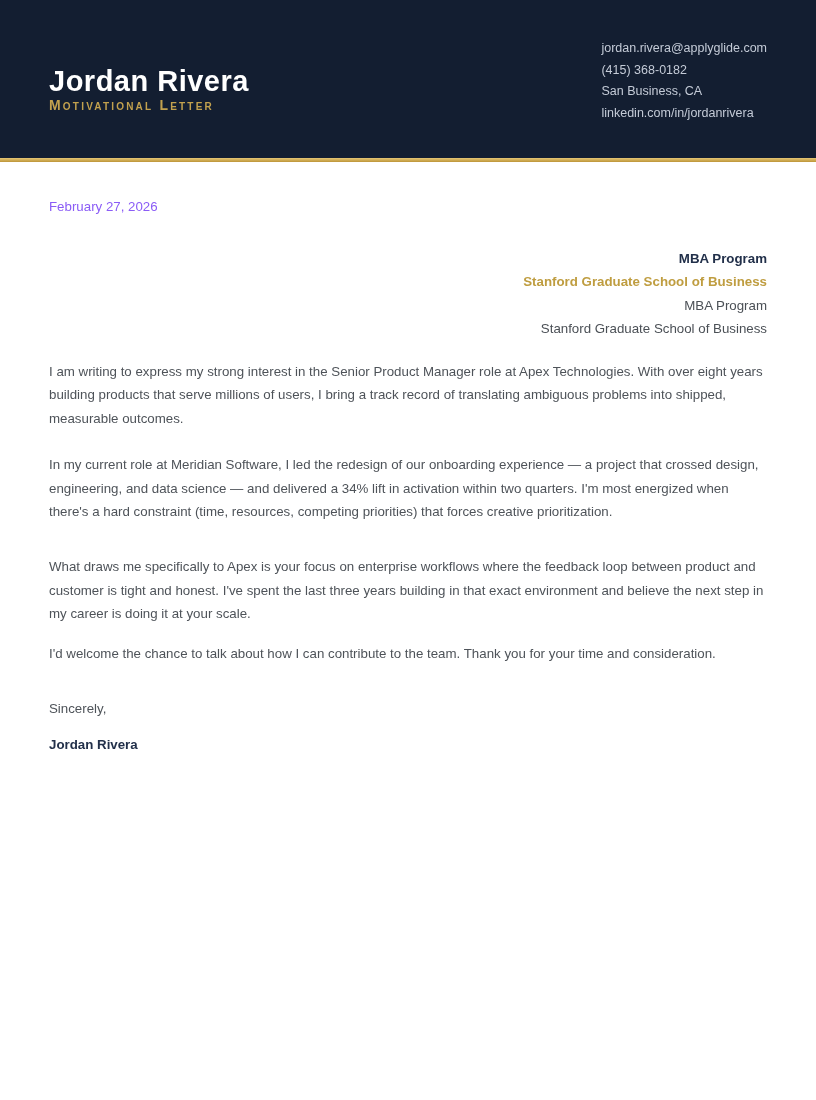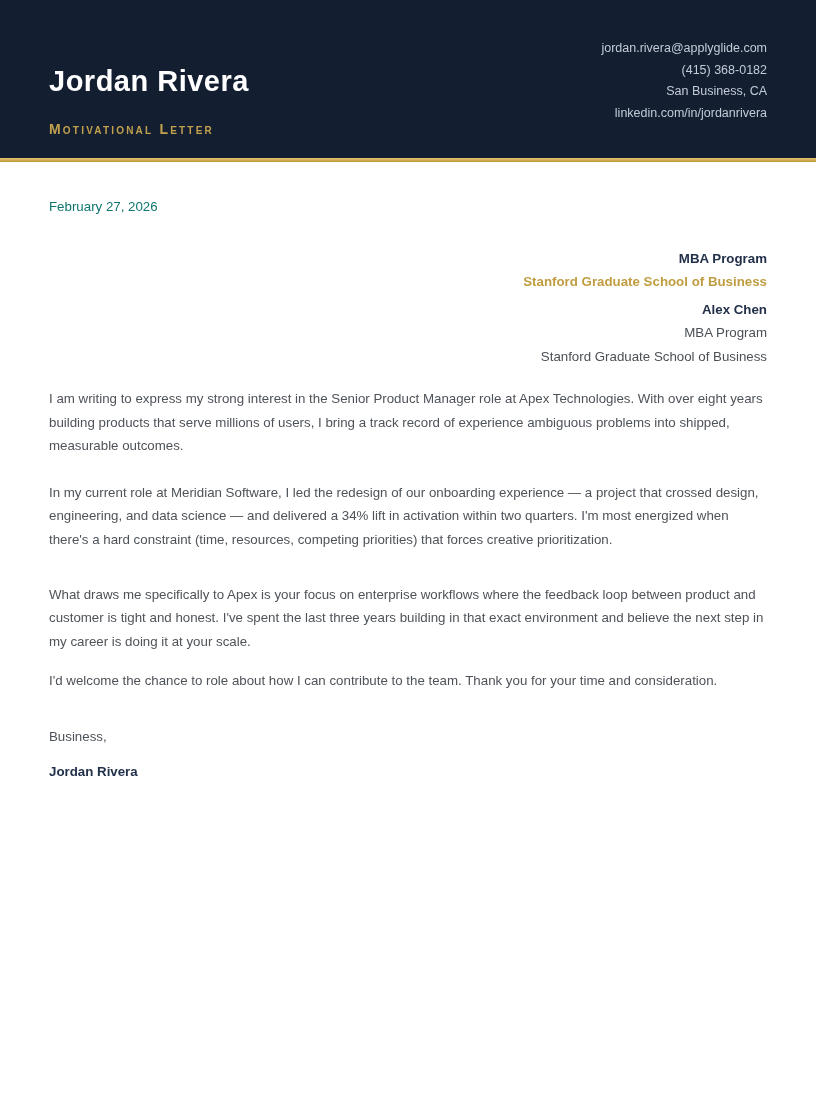--- a/index.html
+++ b/index.html
@@ -25,51 +25,50 @@
   .identity { margin-top: 66px; }
   .name {
     margin: 0;
     color: #ffffff;
     font-size: 29px;
     font-weight: 700;
     letter-spacing: 0.5px;
     line-height: 1.1;
   }
   .subtitle {
-    margin: 24px 0 0 0;
+    margin: 0 0 0 0;
     color: #c2a14e;
     font-size: 14px;
     font-weight: 600;
     font-variant: small-caps;
     letter-spacing: 2.2px;
     line-height: 1;
   }
   .contact {
     margin-top: 38px;
-    text-align: right;
     color: #c4cbd7;
     font-size: 12.5px;
     line-height: 21.5px;
   }
   .contact-line { display: block; }
 
   .accent-bar {
     height: 4px;
     background: linear-gradient(180deg, #e5c675 0%, #bd9537 100%);
   }
 
   
   .content {
     padding: 0 49px;
     font-size: 13.3px;
     color: #4e5359;
   }
   .date {
     margin: 33px 0 0 0;
-    color: #0f766e;
+    color: #8b5cf6;
     line-height: 23.5px;
   }
   .recipient { margin-top: 28px; }
   .recipient p { margin: 0; line-height: 23.5px; text-align: right; }
   .r-program { font-weight: 700; color: #22304a; }
   .r-school  { font-weight: 700; color: #bf9d40; }
   .r-name    { font-weight: 700; color: #22304a; margin-top: 4px !important; }
   .r-line    { color: #4b5056; }
 
   .salutation { margin: 24px 0 0 0; line-height: 23.5px; }
@@ -107,29 +106,28 @@
 
   <div class="accent-bar"></div>
 
   <main class="content">
 
     <p class="date">February 27, 2026</p>
 
     <div class="recipient">
       <p class="r-program">MBA Program</p>
       <p class="r-school">Stanford Graduate School of Business</p>
-      <p class="r-name">Alex Chen</p>
       <p class="r-line">MBA Program</p>
       <p class="r-line">Stanford Graduate School of Business</p>
     </div>
 
 
-    <p class="body-para p1">I am writing to express my strong interest in the Senior Product Manager role at Apex Technologies. With over eight years building products that serve millions of users, I bring a track record of experience ambiguous problems into shipped, measurable outcomes.</p>
+    <p class="body-para p1">I am writing to express my strong interest in the Senior Product Manager role at Apex Technologies. With over eight years building products that serve millions of users, I bring a track record of translating ambiguous problems into shipped, measurable outcomes.</p>
     <p class="body-para p2">In my current role at Meridian Software, I led the redesign of our onboarding experience — a project that crossed design, engineering, and data science — and delivered a 34% lift in activation within two quarters. I'm most energized when there's a hard constraint (time, resources, competing priorities) that forces creative prioritization.</p>
     <p class="body-para p3">What draws me specifically to Apex is your focus on enterprise workflows where the feedback loop between product and customer is tight and honest. I've spent the last three years building in that exact environment and believe the next step in my career is doing it at your scale.</p>
-    <p class="body-para p4">I'd welcome the chance to role about how I can contribute to the team. Thank you for your time and consideration.</p>
+    <p class="body-para p4">I'd welcome the chance to talk about how I can contribute to the team. Thank you for your time and consideration.</p>
 
-    <p class="closing">Business,</p>
+    <p class="closing">Sincerely,</p>
     <p class="signature">Jordan Rivera</p>
 
   </main>
 
 </div>
 
 </body></html>

